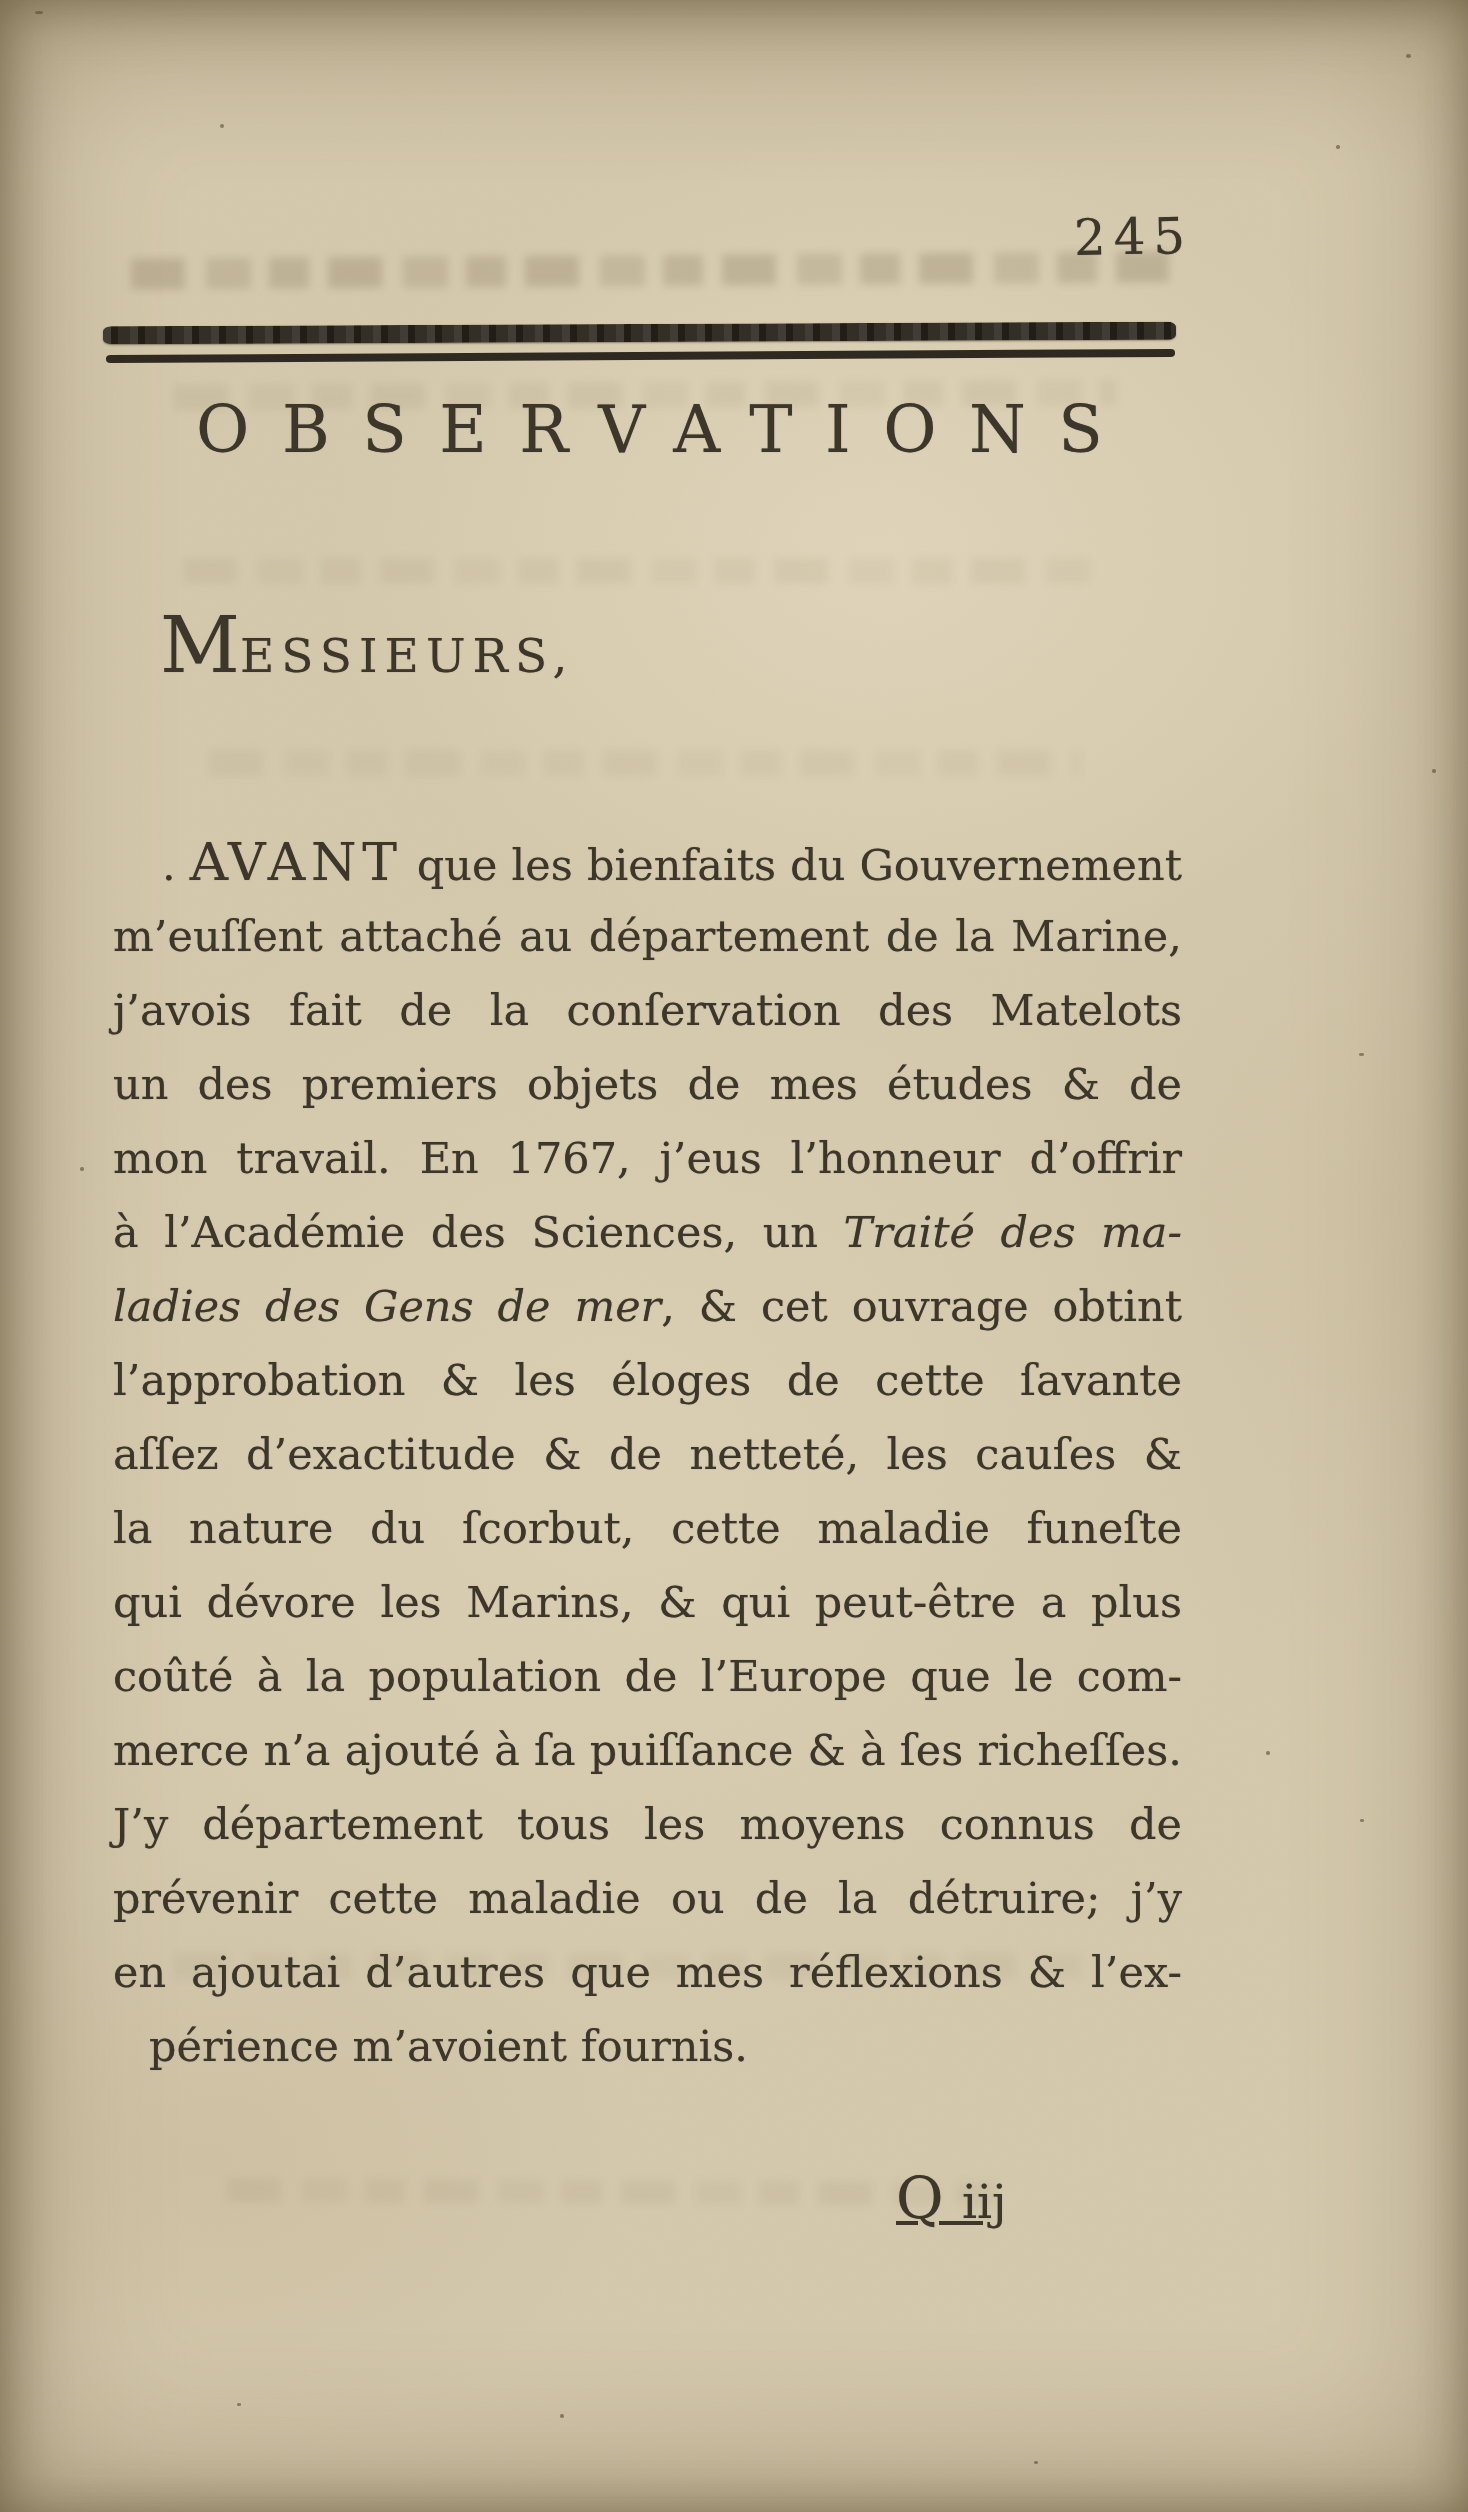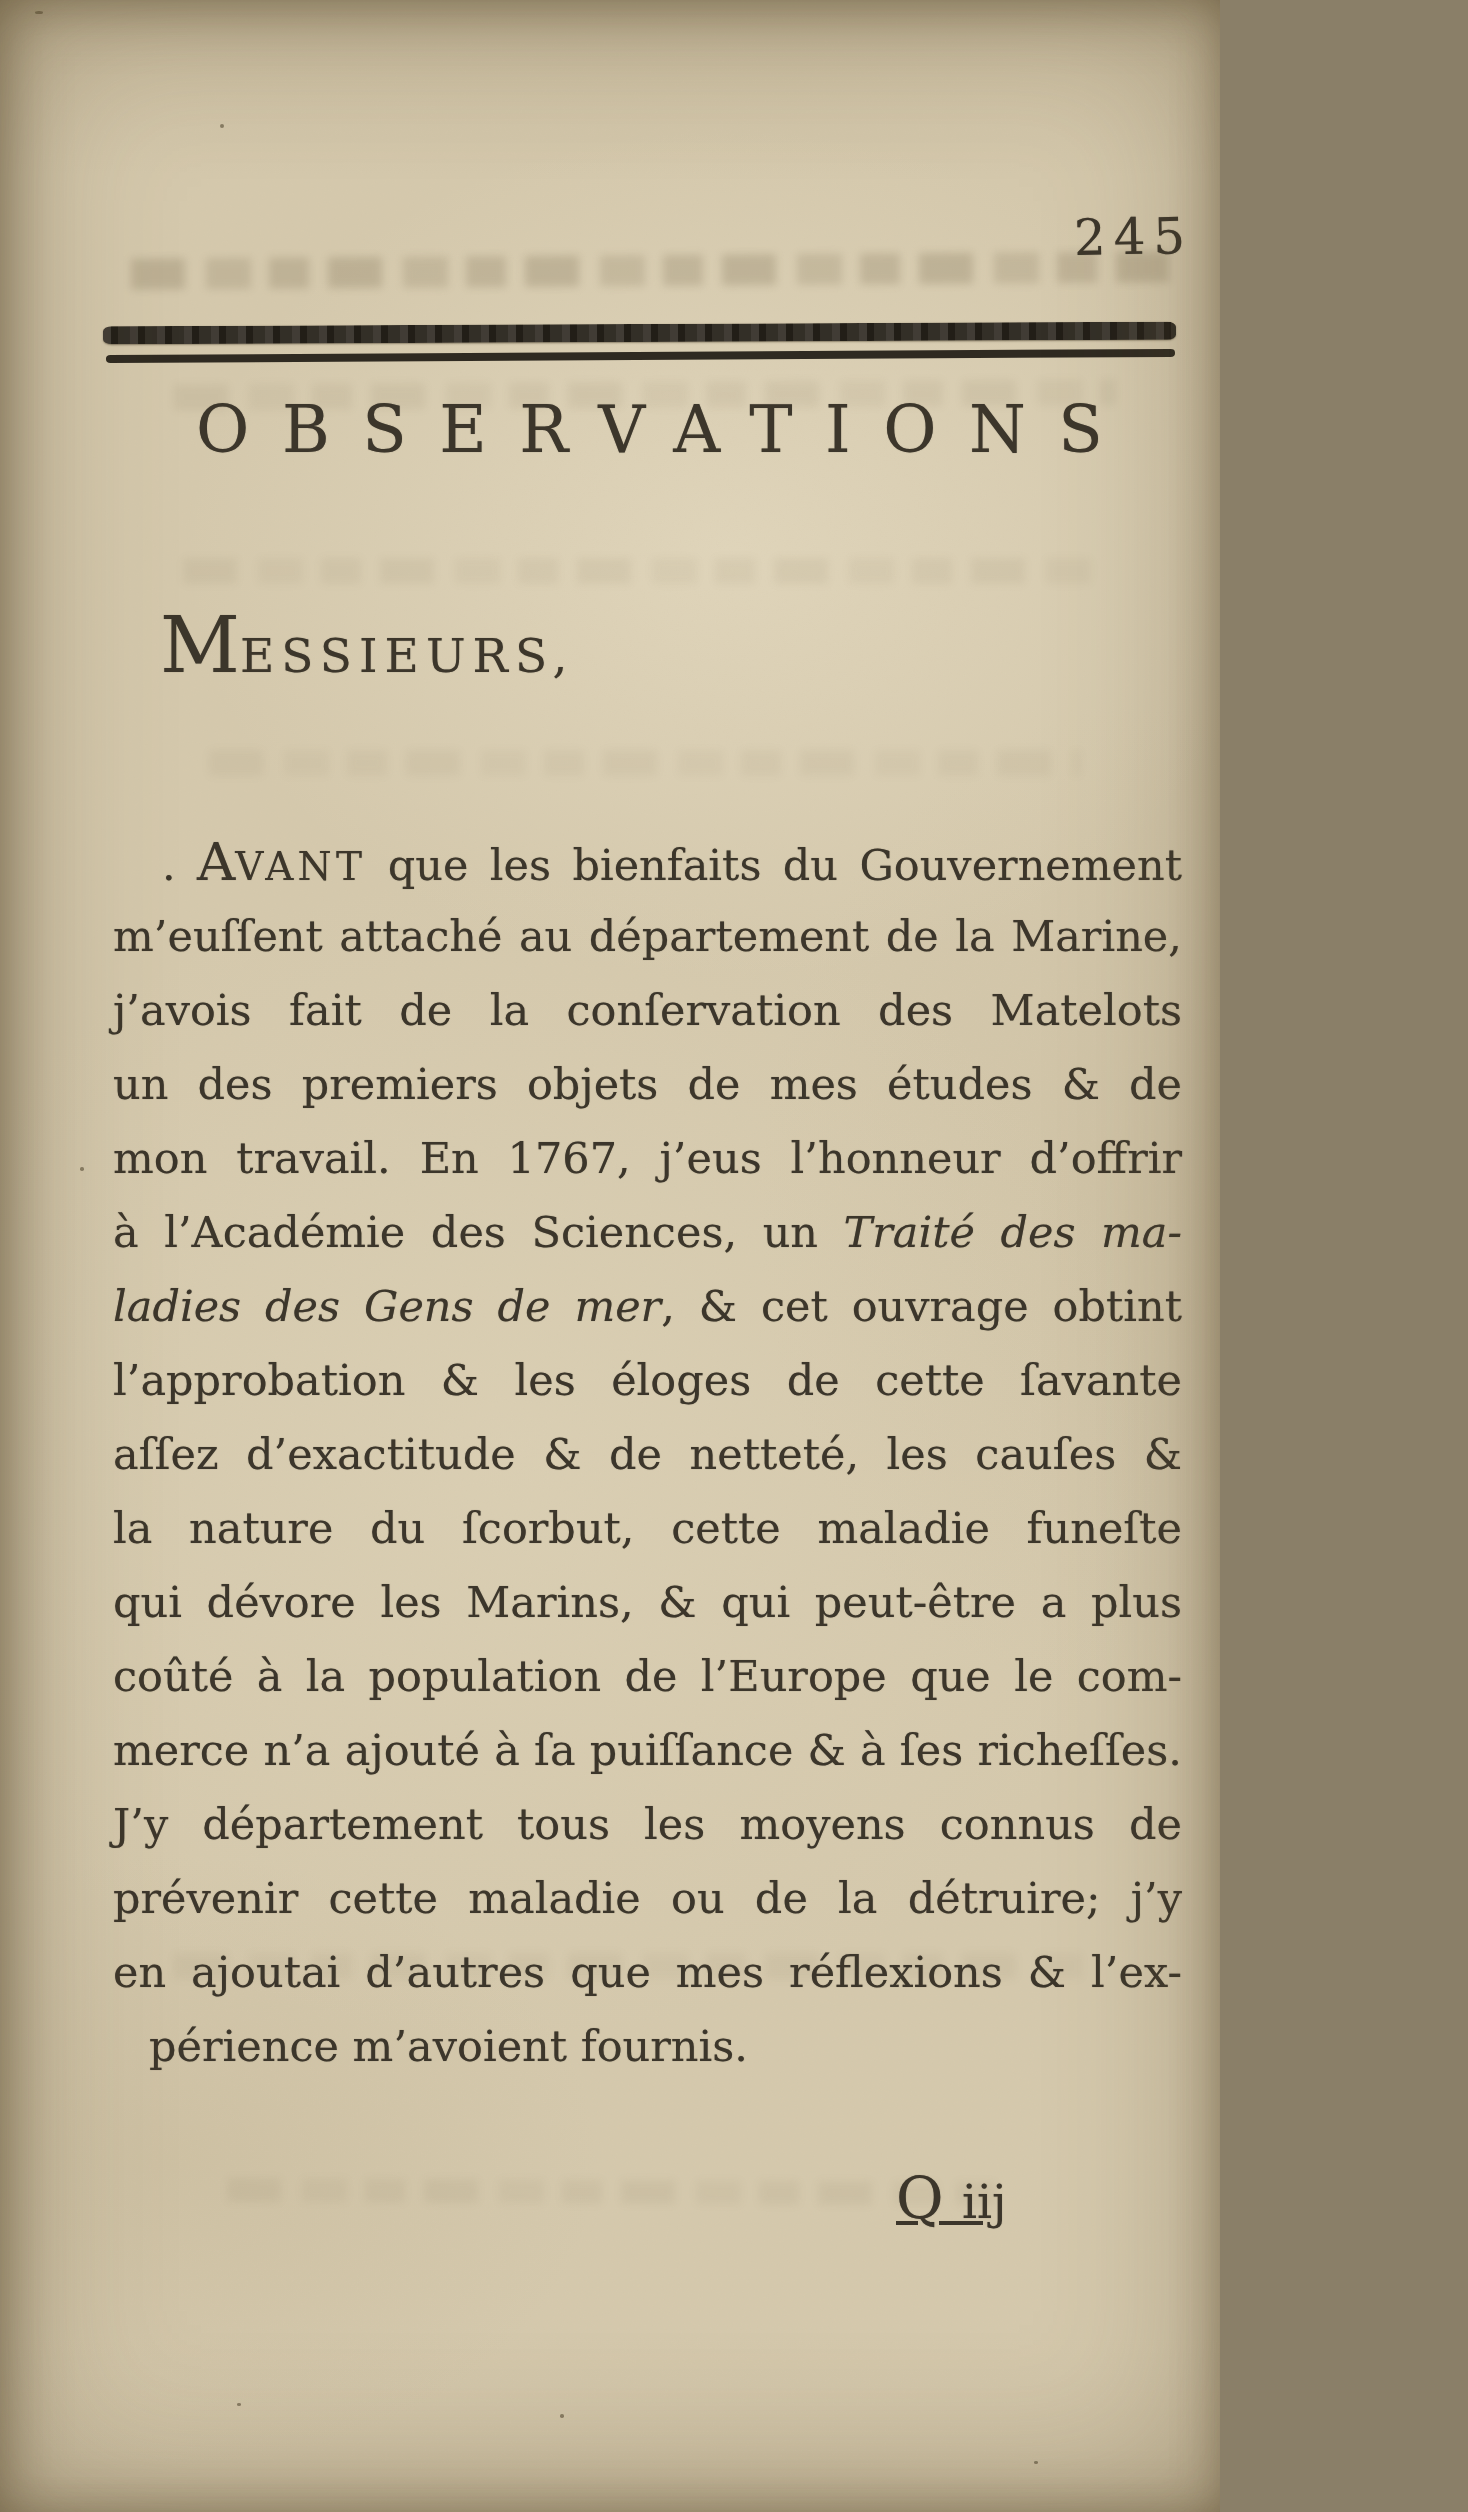--- a/index.html
+++ b/index.html
@@ -1,18 +1,18 @@
 <!DOCTYPE html>
 <html style="font-size:14px"><head>
 <meta charset="utf-8">
 <style>
   html,body{margin:0;padding:0;background:#8a7f68;}
   .page{
     position:relative;
-    width:1220px;height:2512px;
+    width:1468px;height:2512px;
     overflow:hidden;
     font-family:"DejaVu Serif","Liberation Serif",serif;
     color:#3c362b;
     background-color:#d5c9ad;
     background-image:
       radial-gradient(785px 610px at 60% 22%, rgba(233,223,198,0.55), rgba(233,223,198,0) 70%),
       radial-gradient(872px 785px at 42% 58%, rgba(224,213,186,0.5), rgba(224,213,186,0) 75%),
       radial-gradient(610px 436px at 14% 86%, rgba(190,175,142,0.30), rgba(190,175,142,0) 70%),
       radial-gradient(541px 715px at 93% 48%, rgba(198,184,152,0.28), rgba(198,184,152,0) 70%),
       linear-gradient(180deg, rgba(184,168,136,0.28), rgba(184,168,136,0) 7%, rgba(184,168,136,0) 93%, rgba(184,168,136,0.22));
@@ -95,21 +95,21 @@
   .signature{
     position:absolute;left:896px;top:2164px;white-space:nowrap;
     font-size:47px;
     text-decoration:underline;
   }
 
   
   .seg-n{}
   .seg-it{font-style:italic;}
   .seg-cap1{font-size:53px;}
-  .seg-caps{font-size:39px;letter-spacing:.11em;}
+  .seg-caps{font-size:52px;letter-spacing:.11em;}
   .seg-itcap{font-style:italic;font-size:54px;}
   .seg-itcaps{font-style:italic;font-size:38px;letter-spacing:.13em;}
   .seg-salcap{font-size:78px;}
   .seg-salcaps{font-size:47px;letter-spacing:.15em;}
   .seg-sigq{font-size:58px;}
 
   .speck{position:absolute;border-radius:50%;background:rgba(74,63,42,.55);pointer-events:none;}
 </style>
 </head>
 <body>

